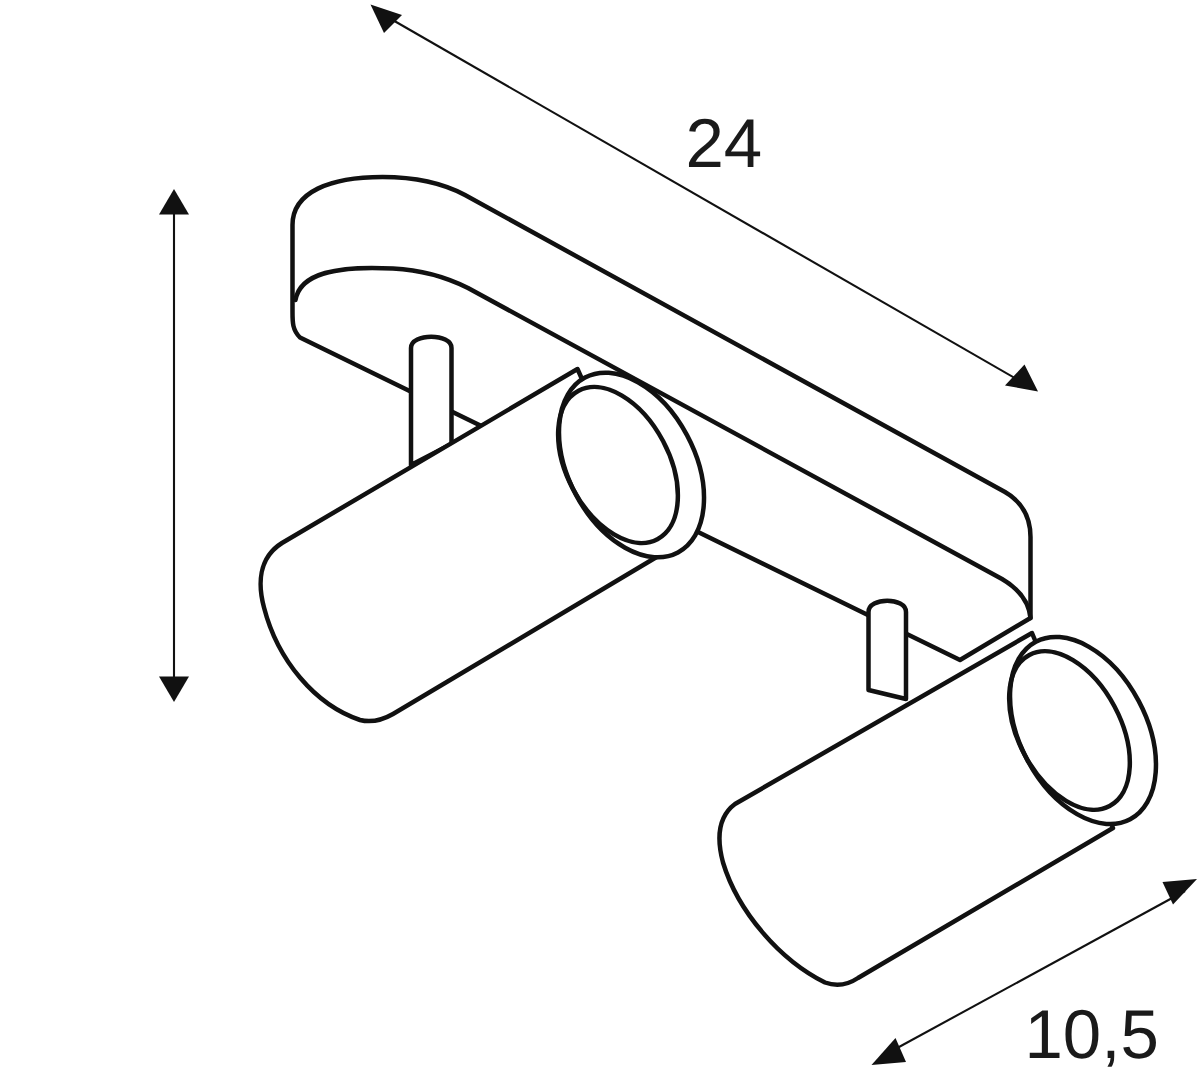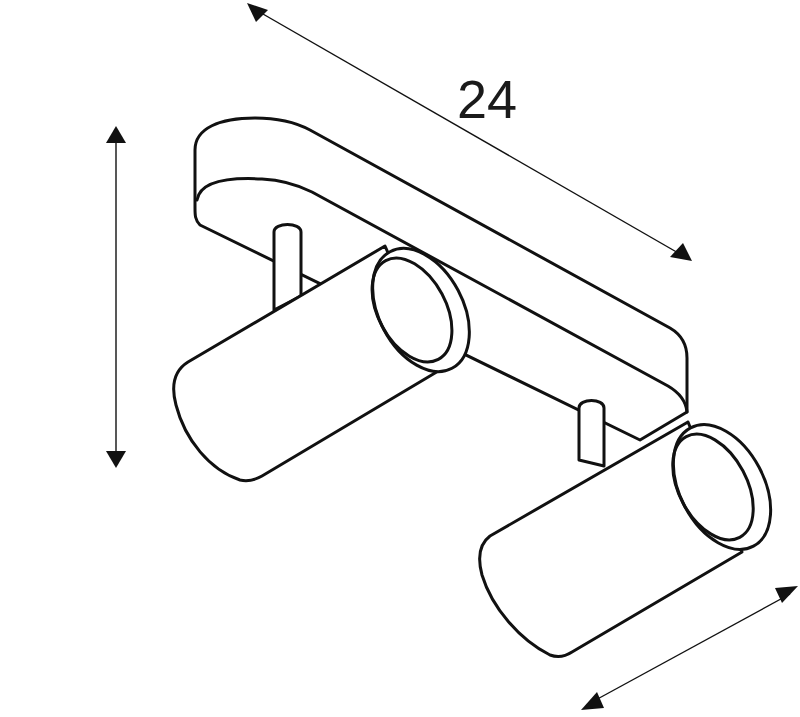--- a/index.html
+++ b/index.html
@@ -15,21 +15,21 @@
       font-family: "Liberation Sans", "DejaVu Sans", sans-serif;
     }
     .canvas {
       position: absolute;
       left: 0; top: 0;
       width: 800px; height: 717px;
     }
     .dim-label {
       position: absolute;
       font-family: "Liberation Sans", sans-serif;
-      font-size: 54px;
+      font-size: 46px;
       color: #1a1a1a;
       line-height: 1;
       white-space: nowrap;
     }
     #lbl-length { left: 457px; top: 72px; }
     #lbl-height { left: 0px; top: 273px; }
     #lbl-depth  { left: 683px; top: 666px; }
     svg .outline { fill: #ffffff; stroke: #111111; stroke-width: 3; stroke-linejoin: round; stroke-linecap: round; }
     svg .outline-nofill { fill: none; stroke: #111111; stroke-width: 3; stroke-linejoin: round; stroke-linecap: round; }
     svg .dimline { stroke: #111111; stroke-width: 1.4; fill: none; }
@@ -110,13 +110,14 @@
     </g>
 
     <g>
       <line class="dimline" x1="592" y1="702" x2="790" y2="594"></line>
       <polygon class="arrow" points="581,710 597,692 604,708"></polygon>
       <polygon class="arrow" points="798,586 782,603 775,588"></polygon>
     </g>
   </svg>
 
   <div class="dim-label" id="lbl-length">24</div>
+  <div class="dim-label" id="lbl-depth">10,5</div>
 </div>
 
 </body></html>

